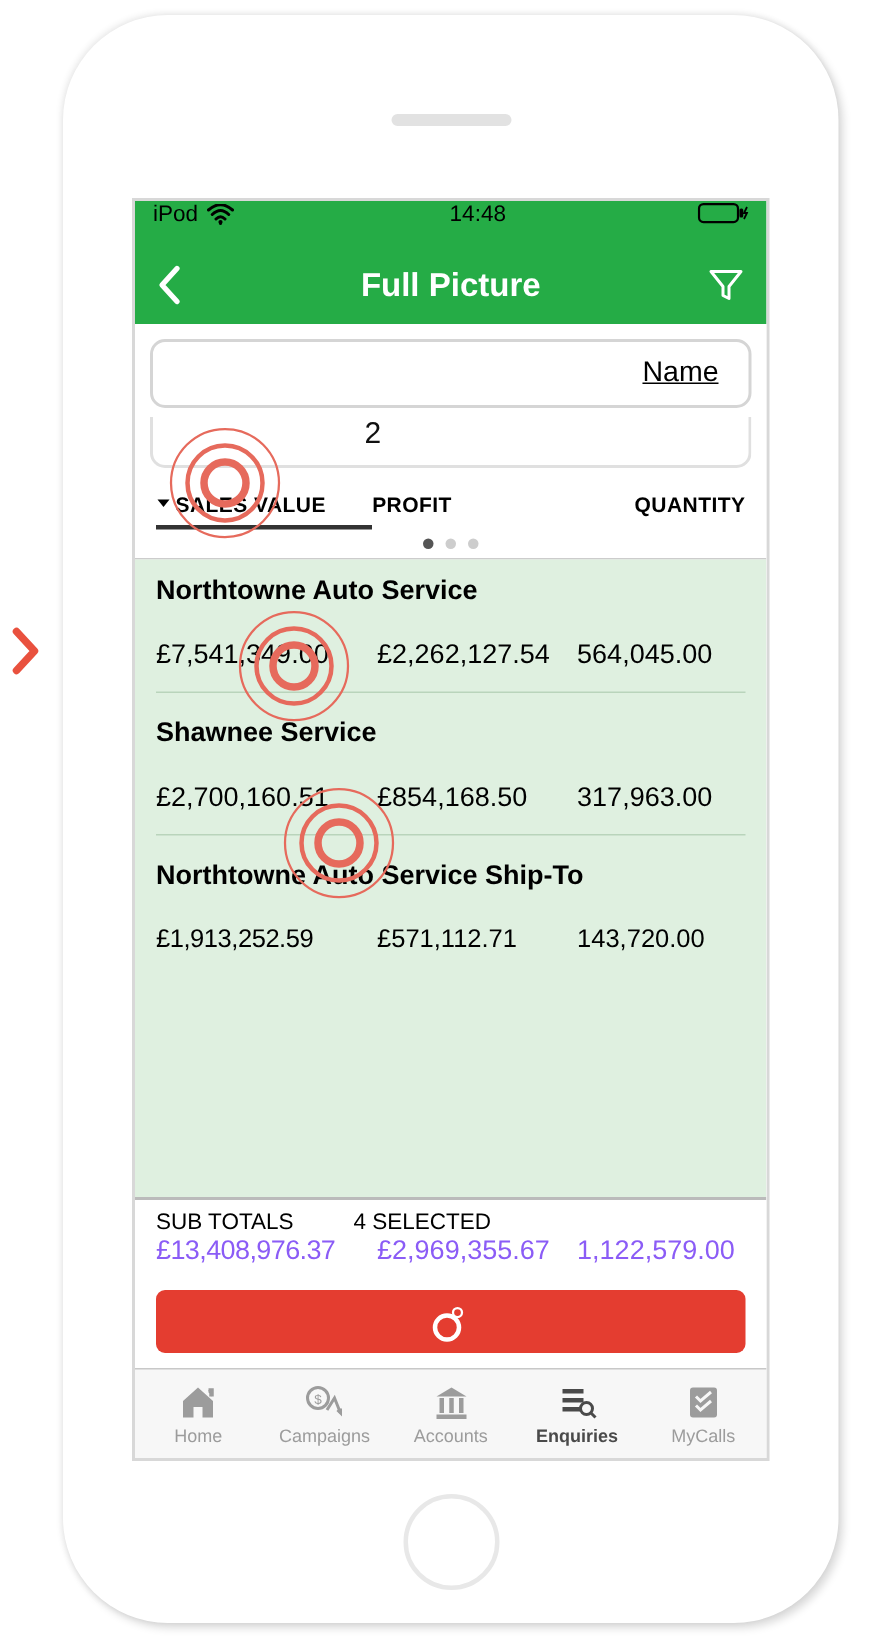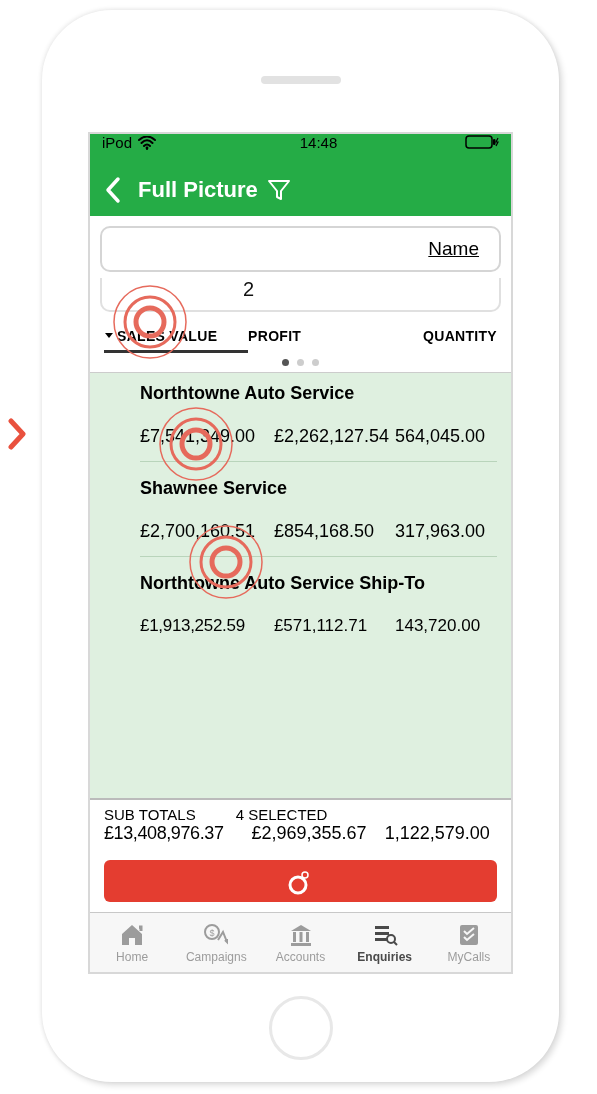--- a/index.html
+++ b/index.html
@@ -68,20 +68,21 @@
     font-size: 15px;
   }
   .status-left { display: flex; align-items: center; gap: 6px; }
   .status-time { font-weight: 500; margin-left: 16px; }
   .status-right { display: flex; align-items: center; }
   .nav-bar {
     height: 52px;
     background: #25AC46;
     display: flex;
     align-items: center;
+    justify-content: space-between;
     padding: 0 14px;
   }
   .nav-back { width: 34px; display:flex; align-items:center;}
   .nav-title { color: #fff; font-size: 22px; font-weight: 600; }
   .nav-filter { width: 34px; display:flex; align-items:center; justify-content:flex-end;}
   .content {
     background: #fff;
     height: calc(100% - 30px - 52px - 60px);
     display: flex;
     flex-direction: column;
@@ -137,21 +138,20 @@
   }
   .dot { width: 7px; height: 7px; border-radius: 50%; background: #CDCDCD; }
   .dot.active { background: #555; }
   .rows {
     flex: 1;
     overflow: hidden;
     background: #DFF0E0;
   }
   .row {
     padding: 10px 14px 6px;
-    margin-left: 36px;
   }
   .row-name {
     font-size: 18px;
     font-weight: 700;
     color: #000;
     padding-bottom: 22px;
   }
   .row-values {
     display: flex;
     font-size: 18px;
@@ -171,21 +171,21 @@
   }
   .subtotals .labels {
     display: flex;
     font-size: 15px;
     color: #000;
     gap: 40px;
   }
   .subtotals .values {
     display: flex;
     font-size: 18px;
-    color: #000000;
+    color: #8b5cf6;
   }
   .subtotals .values .sv1 { flex: 1.05; letter-spacing:-0.4px;}
   .subtotals .values .sv2 { flex: 0.95; }
   .subtotals .values .sv3 { flex: 0.8; text-align:left;}
   .action-btns {
     display: flex;
     gap: 10px;
     padding: 8px 14px 10px;
     background:#fff;
   }

